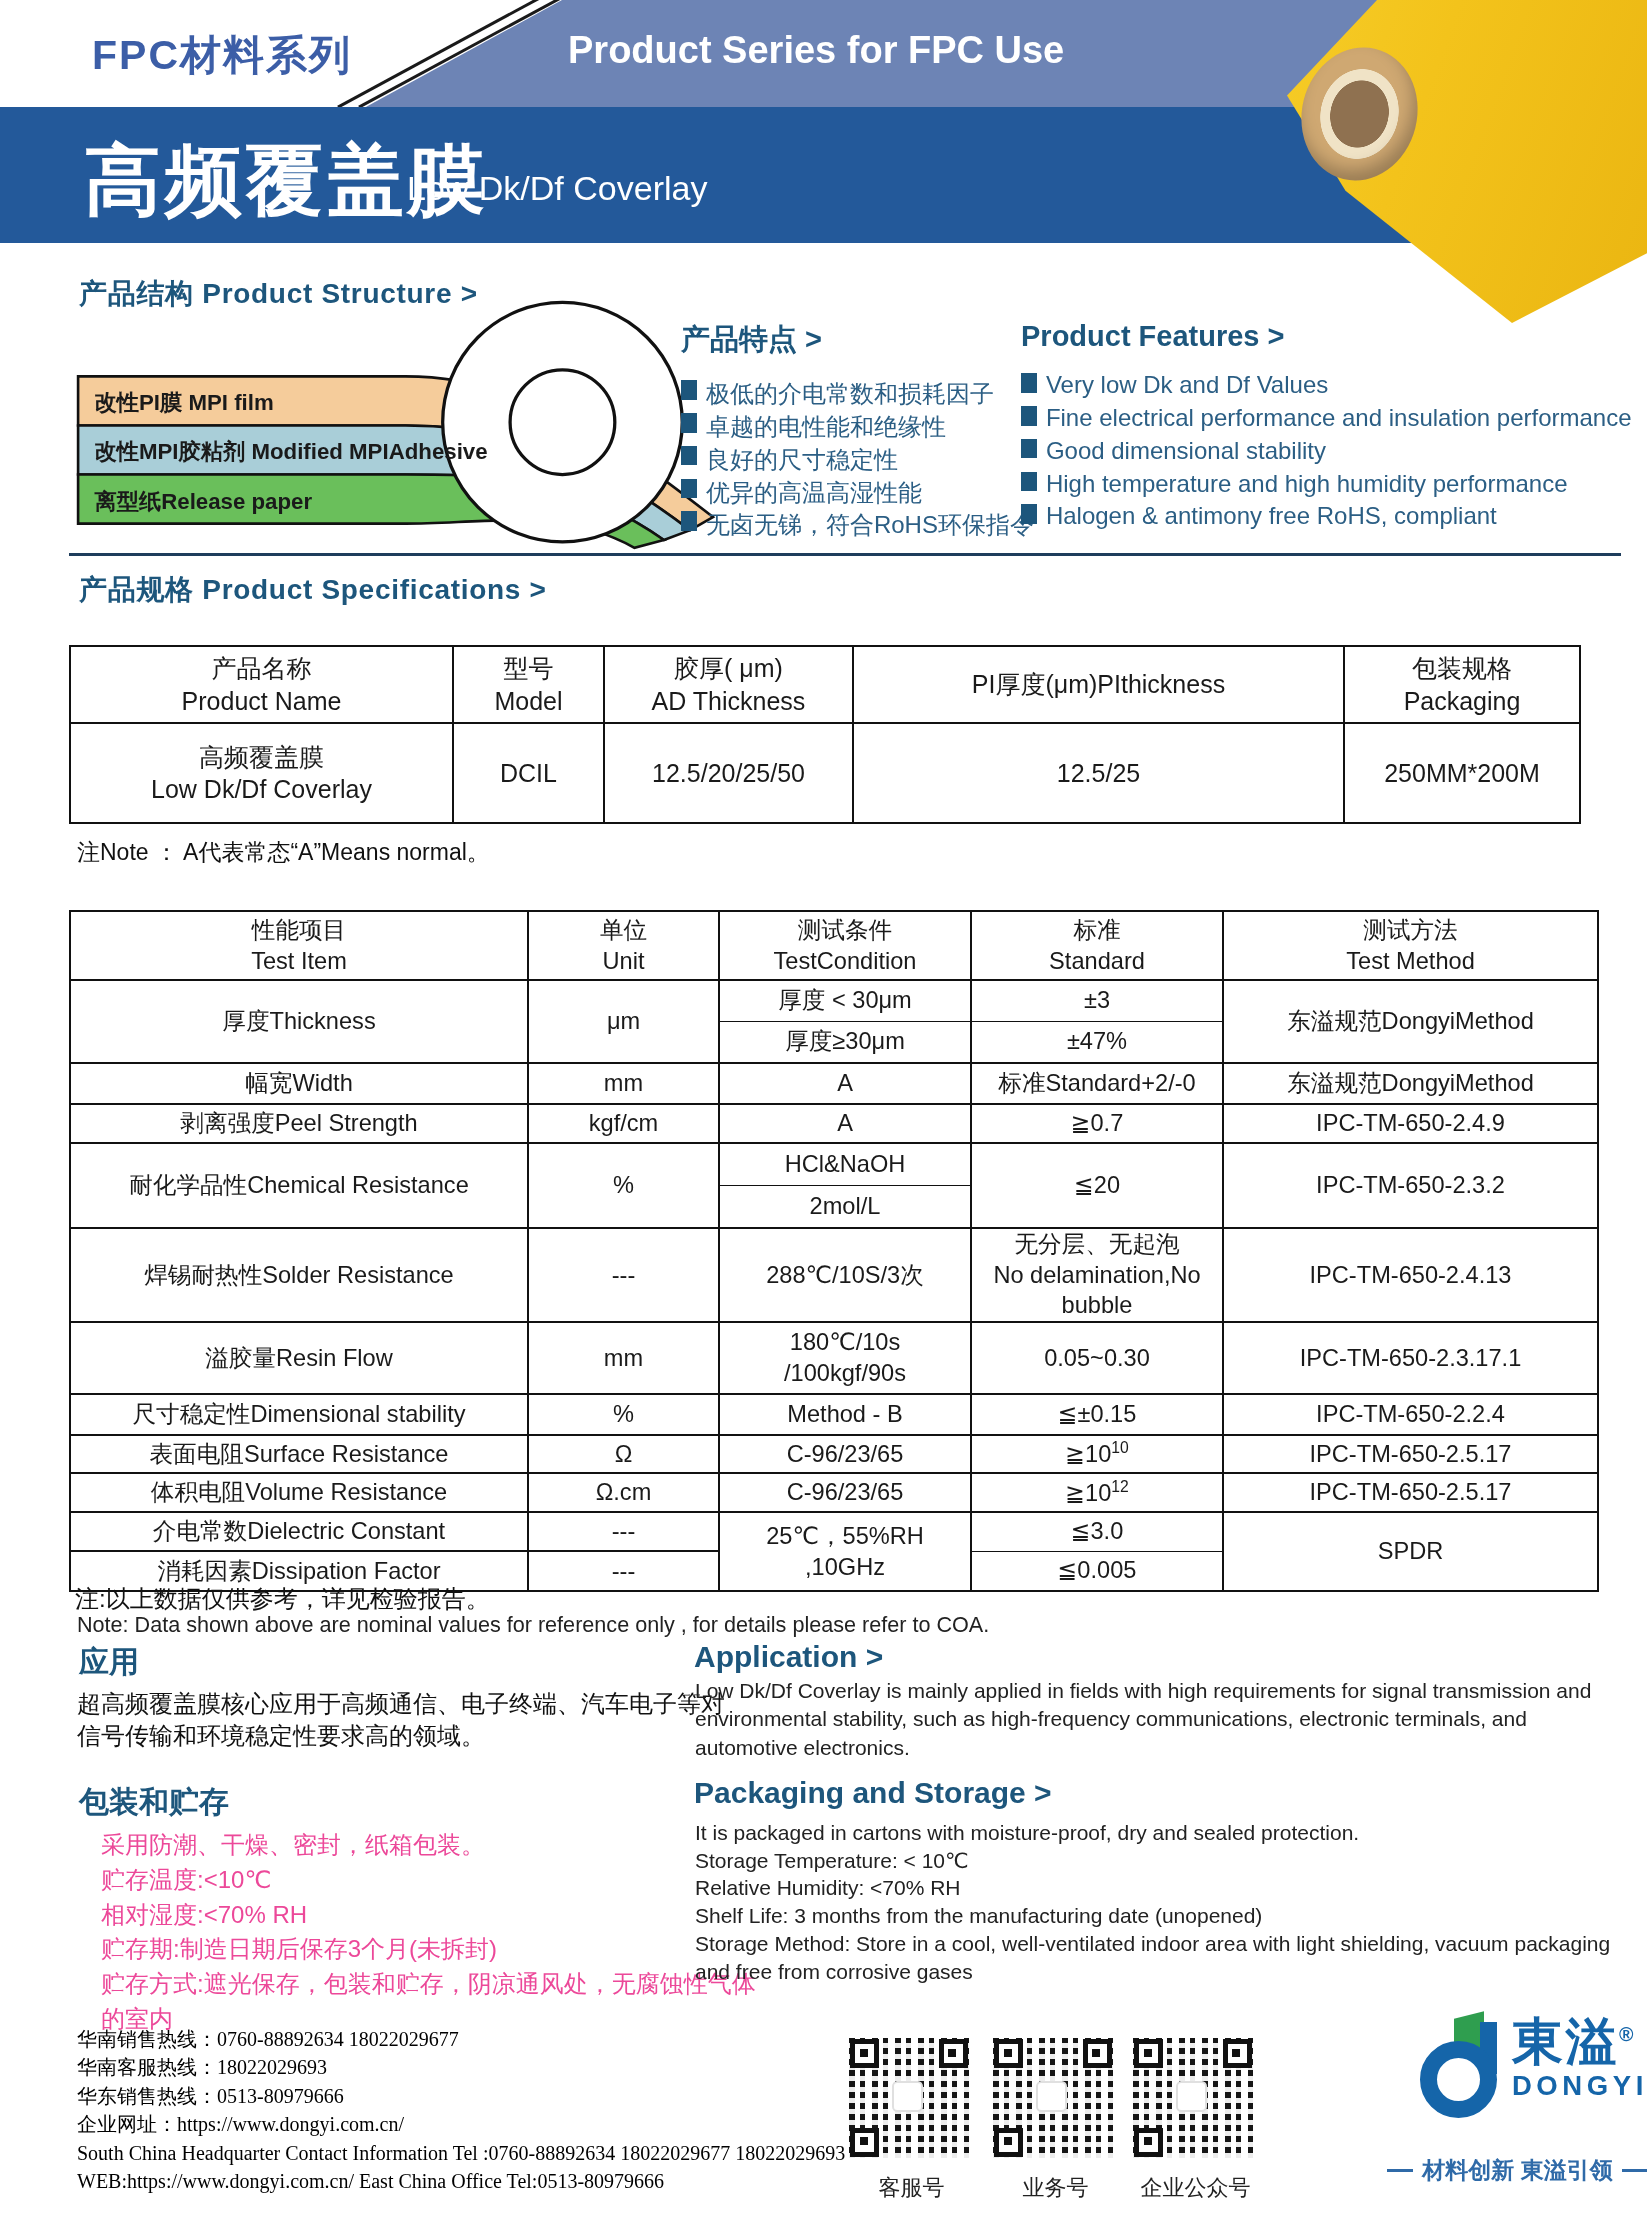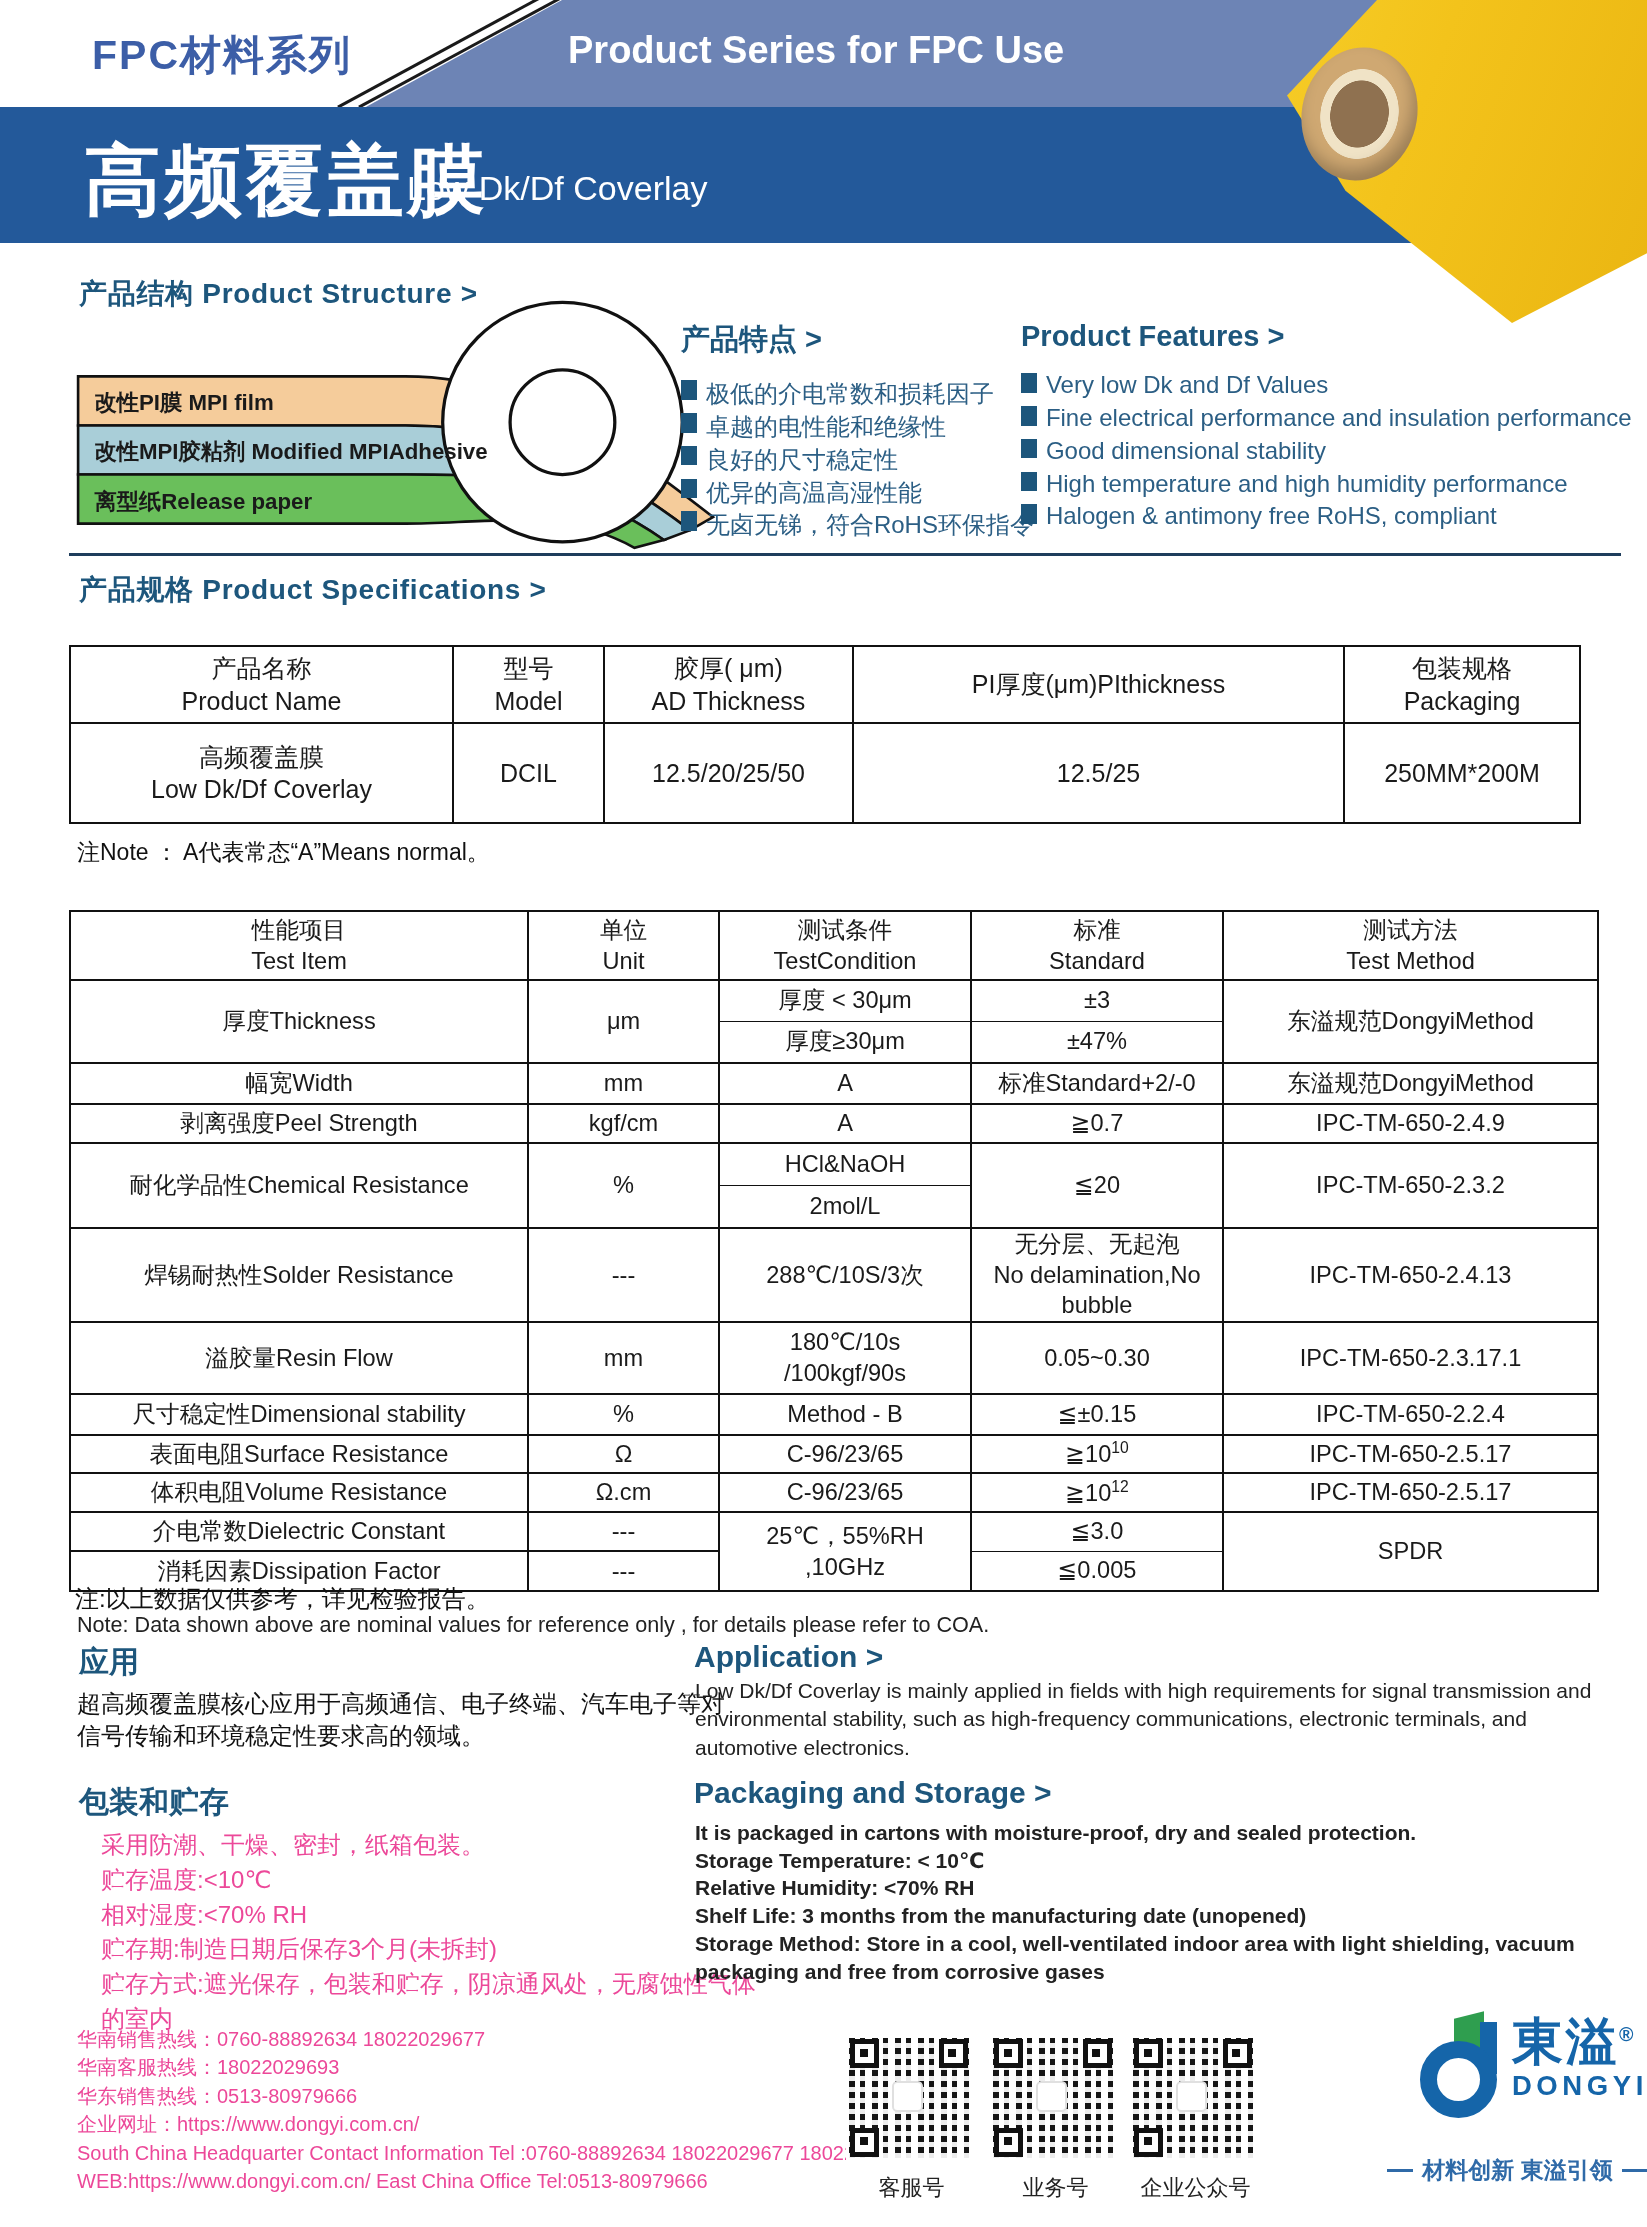--- a/index.html
+++ b/index.html
@@ -71,24 +71,24 @@
   .app-head-cn { position:absolute; left:79px; top:1642px; font-size:30px; font-weight:bold; color:#1d567c; }
   .app-body-cn { position:absolute; left:77px; top:1688px; width:655px; font-size:24px; color:#111; line-height:1.35; }
   .app-head-en { position:absolute; left:694px; top:1640px; font-size:30px; font-weight:bold; color:#1d567c; }
   .app-body-en { position:absolute; left:695px; top:1677px; width:930px; font-size:21px; color:#222; line-height:1.35; }
 
   .pack-head-cn { position:absolute; left:79px; top:1782px; font-size:30px; font-weight:bold; color:#1d567c; }
   .pack-body-cn { position:absolute; left:77px; top:1828px; width:655px; font-size:24px; color:#ec4899;margin-left:24px; }
   .pack-body-cn .pline { line-height:1.45; }
   .pack-head-en { position:absolute; left:694px; top:1776px; font-size:30px; font-weight:bold; color:#1d567c; }
   .pack-body-en { position:absolute; left:695px; top:1819px; width:936px; font-size:21px; color:#222; }
-  .pack-body-en .pline { line-height:1.32;font-weight:bold; }
-
-  
-  .contact { position:absolute; left:77px; top:2025px; width:773px; font-size:20px; color:#ec4899; }
+  .pack-body-en .pline { line-height:1.32; }
+
+  
+  .contact { position:absolute; left:77px; top:2025px; width:773px; font-size:20px; color:#000000;font-family:Liberation Serif, serif; }
   .contact .cline { line-height:1.42; white-space:nowrap; }
   .qr-item { position:absolute; top:2035px; width:131px; }
   .qr1{left:846px}.qr2{left:990px}.qr3{left:1130px}
   .qr { position:relative; width:126px; height:126px; background-color:#fff; border:3.9px solid #fff;
     background-image:repeating-linear-gradient(0deg,rgba(255,255,255,.92) 0 5.2px,rgba(255,255,255,0) 5.2px 11px),
                      repeating-linear-gradient(90deg,#151515 0 5.9px,#fff 5.9px 11px,#151515 11px 15.7px,#fff 15.7px 23px); }
   .finder { position:absolute; width:29px; height:29px; border:5.9px solid #111; background:#fff; }
   .finder::after { content:""; position:absolute; left:4.6px; top:4.6px; width:7.9px; height:7.9px; background:#111; }
   .f-tl{left:1.3px;top:1.3px}.f-tr{right:1.3px;top:1.3px}.f-bl{left:1.3px;bottom:1.3px}
   .qr-center { position:absolute; left:43px; top:43px; width:31px; height:31px; background:#fff; border:2px solid #e0e0e0; border-radius:5.2px; }

